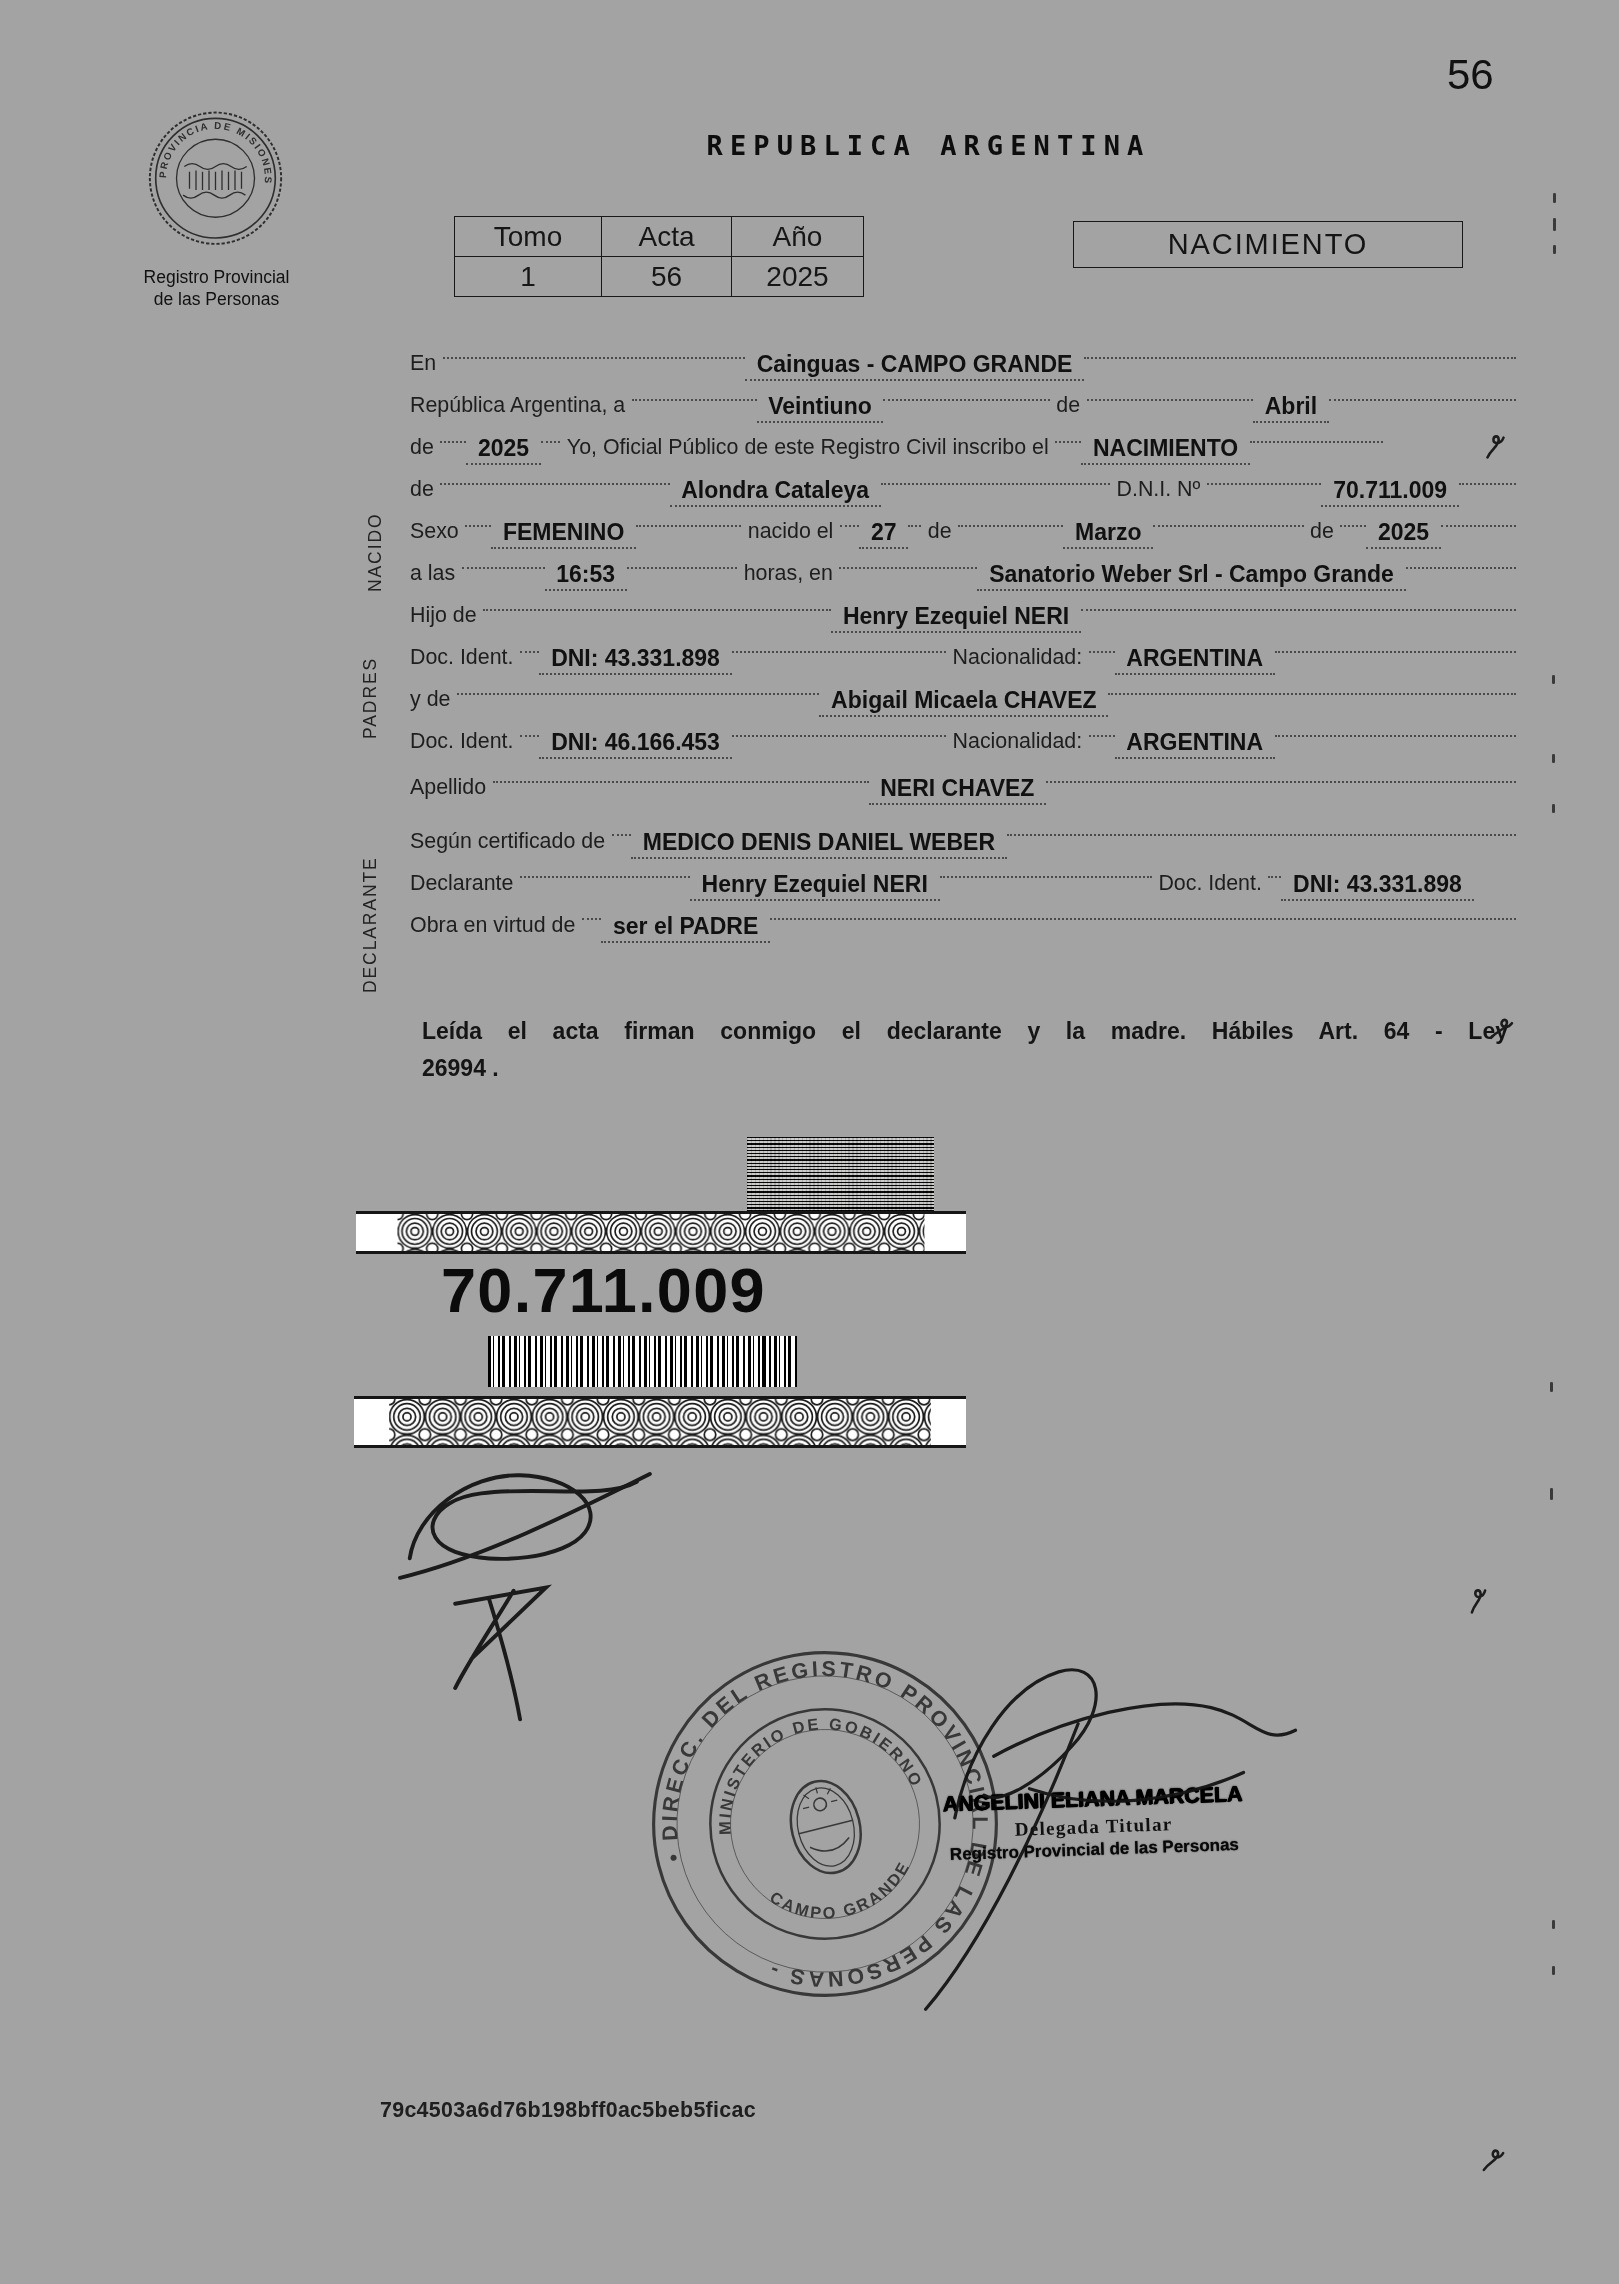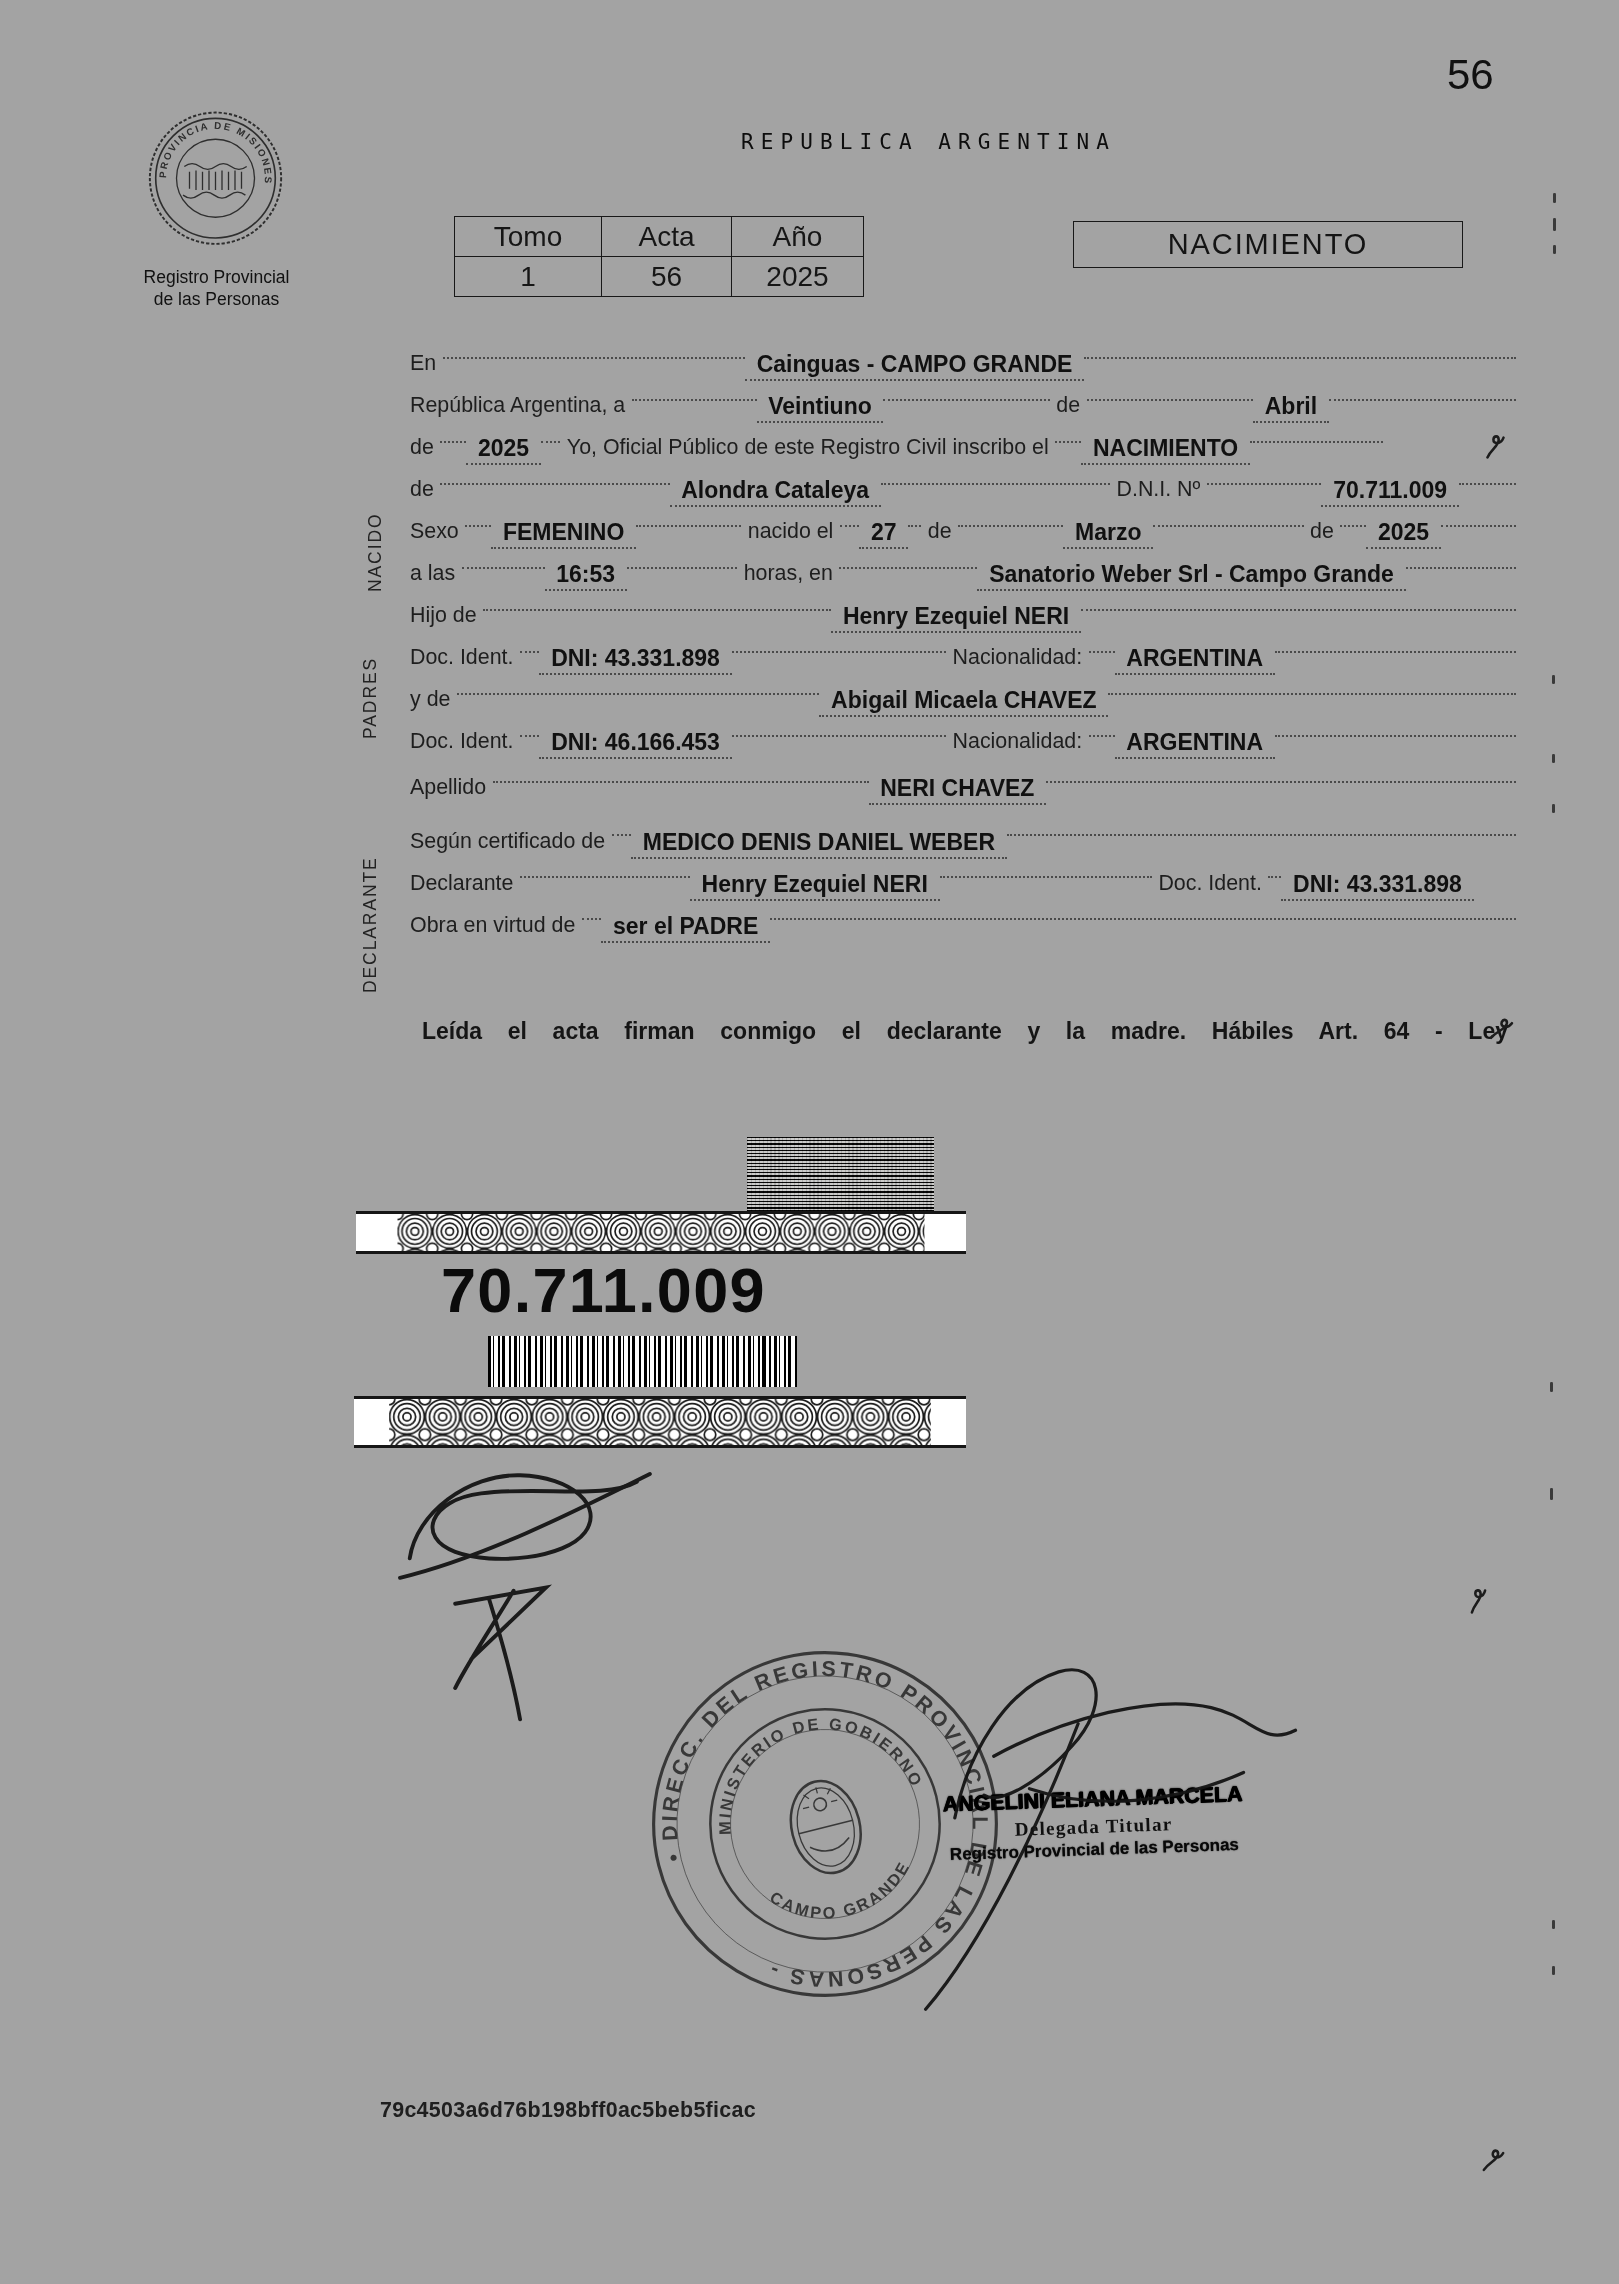--- a/index.html
+++ b/index.html
@@ -11,21 +11,21 @@
     font-family: "Liberation Sans", sans-serif; color: #1b1b1b;
   }
   .pagenum { position: absolute; left: 1447px; top: 51px; font-size: 42px; font-weight: 500; color: #111; }
 
   
   .seal { position: absolute; left: 144px; top: 104px; width: 143px; height: 153px; }
   .seal-caption { position: absolute; left: 114px; top: 267px; width: 205px; text-align: center; font-size: 17.5px; line-height: 1.25; color: #111; }
 
   .title {
     position: absolute; left: 448px; top: 130px; width: 961px; text-align: center;
-    font-family: "DejaVu Sans Mono", monospace; font-weight: normal; font-size: 21px; letter-spacing: 7.1px; color: #0d0d0d;
+    font-family: "DejaVu Sans Mono", monospace; font-weight: bold; font-size: 27px; letter-spacing: 7.1px; color: #0d0d0d;
   }
 
   table.acta { position: absolute; left: 454px; top: 216px; border-collapse: collapse; }
   table.acta td { border: 1.9px solid #181818; height: 40px; text-align: center; font-size: 28px; color: #161616; }
   td.c1 { width: 147px; } td.c2 { width: 130px; } td.c3 { width: 132px; margin-top: 48px; }
 
   .rtype-box {
     position: absolute; left: 1073px; top: 221px; width: 390px; height: 47px; border: 1.9px solid #181818;
     display: flex; align-items: center; justify-content: center;
     font-size: 29px; font-weight: 500; letter-spacing: 1.9px; color: #141414;
@@ -274,20 +274,21 @@
       <span class="lbl">Obra en virtud de</span>
       <i class="fill fw30"></i>
       <span class="val">ser el PADRE</span>
       <i class="fill fx30"></i>
     </div>
 
   </div>
 
   <div class="note">
     <div class="l1">Leída el acta firman conmigo el declarante y la madre. Hábiles  Art. 64 - Ley</div>
+    <div class="l2">26994 .</div>
   </div>
 
   <div class="frag"></div>
 
   <svg class="band band1" viewBox="0 0 940 66" width="610" height="43">
     <defs>
       <pattern id="g1" width="62" height="62" patternUnits="userSpaceOnUse">
         <g stroke="#1a1a1a" fill="none" stroke-width="3">
           <circle cx="31" cy="31" r="7"></circle>
             <circle cx="31" cy="31" r="15"></circle>

